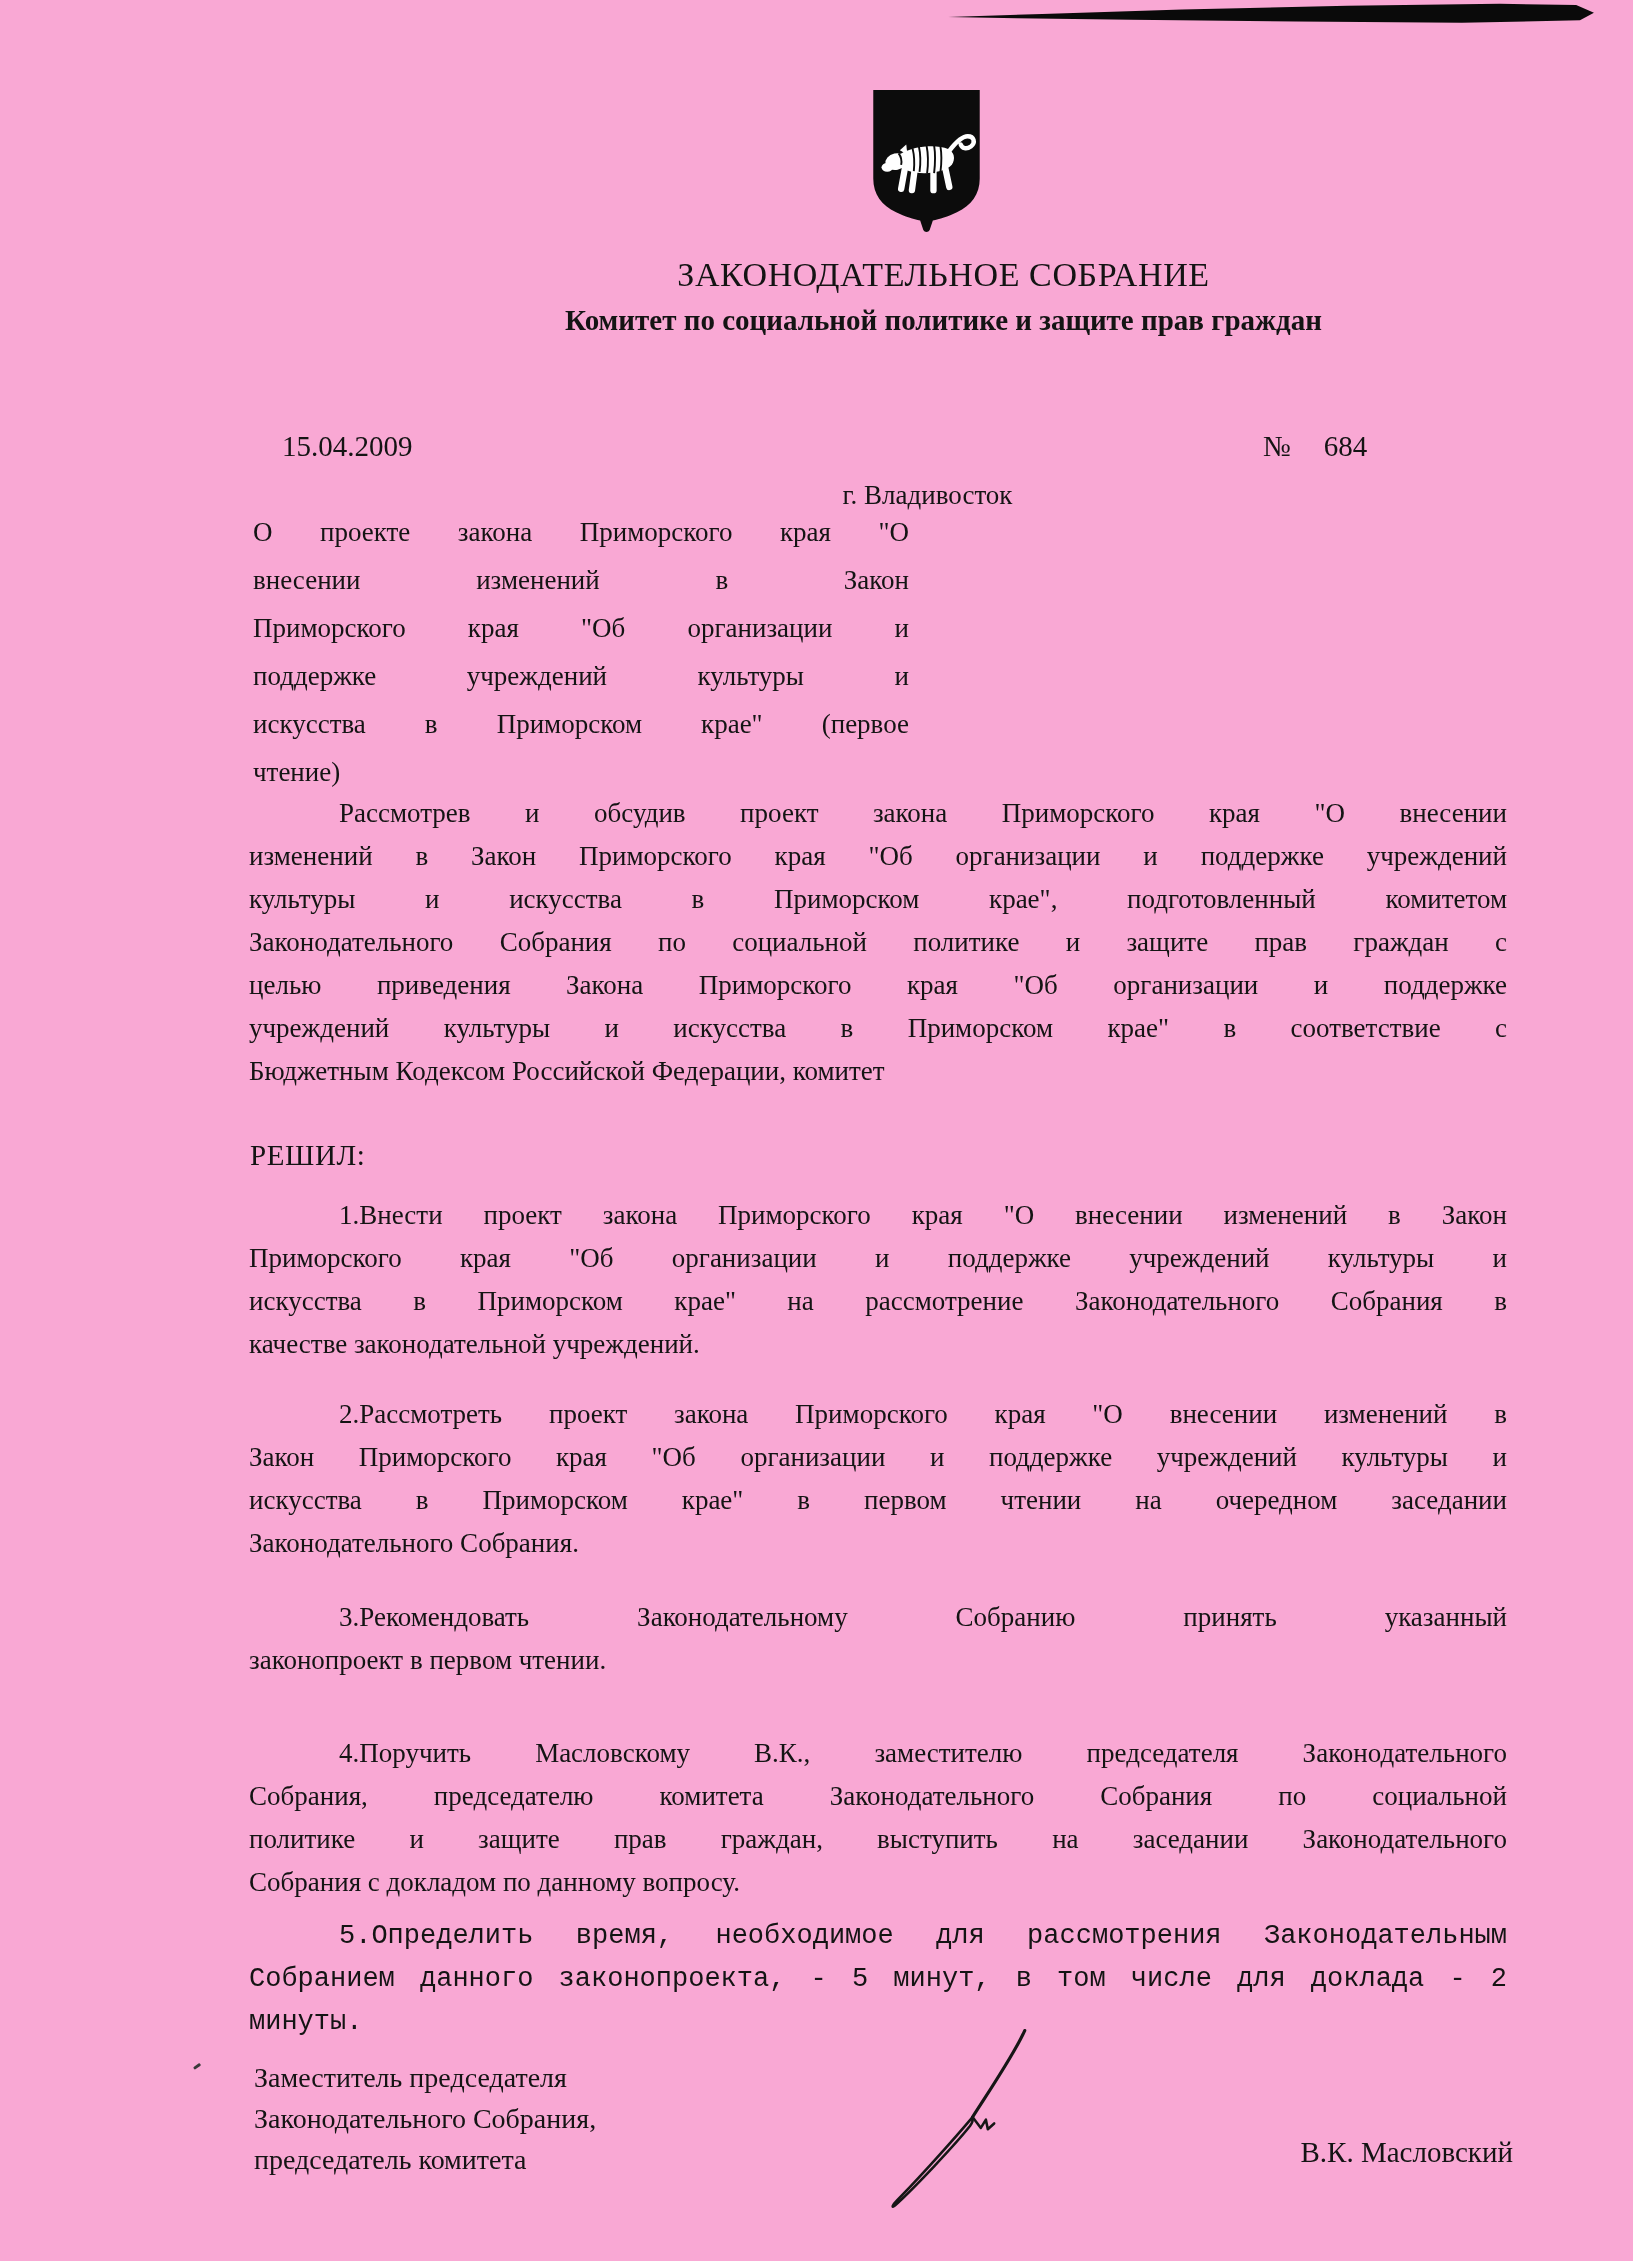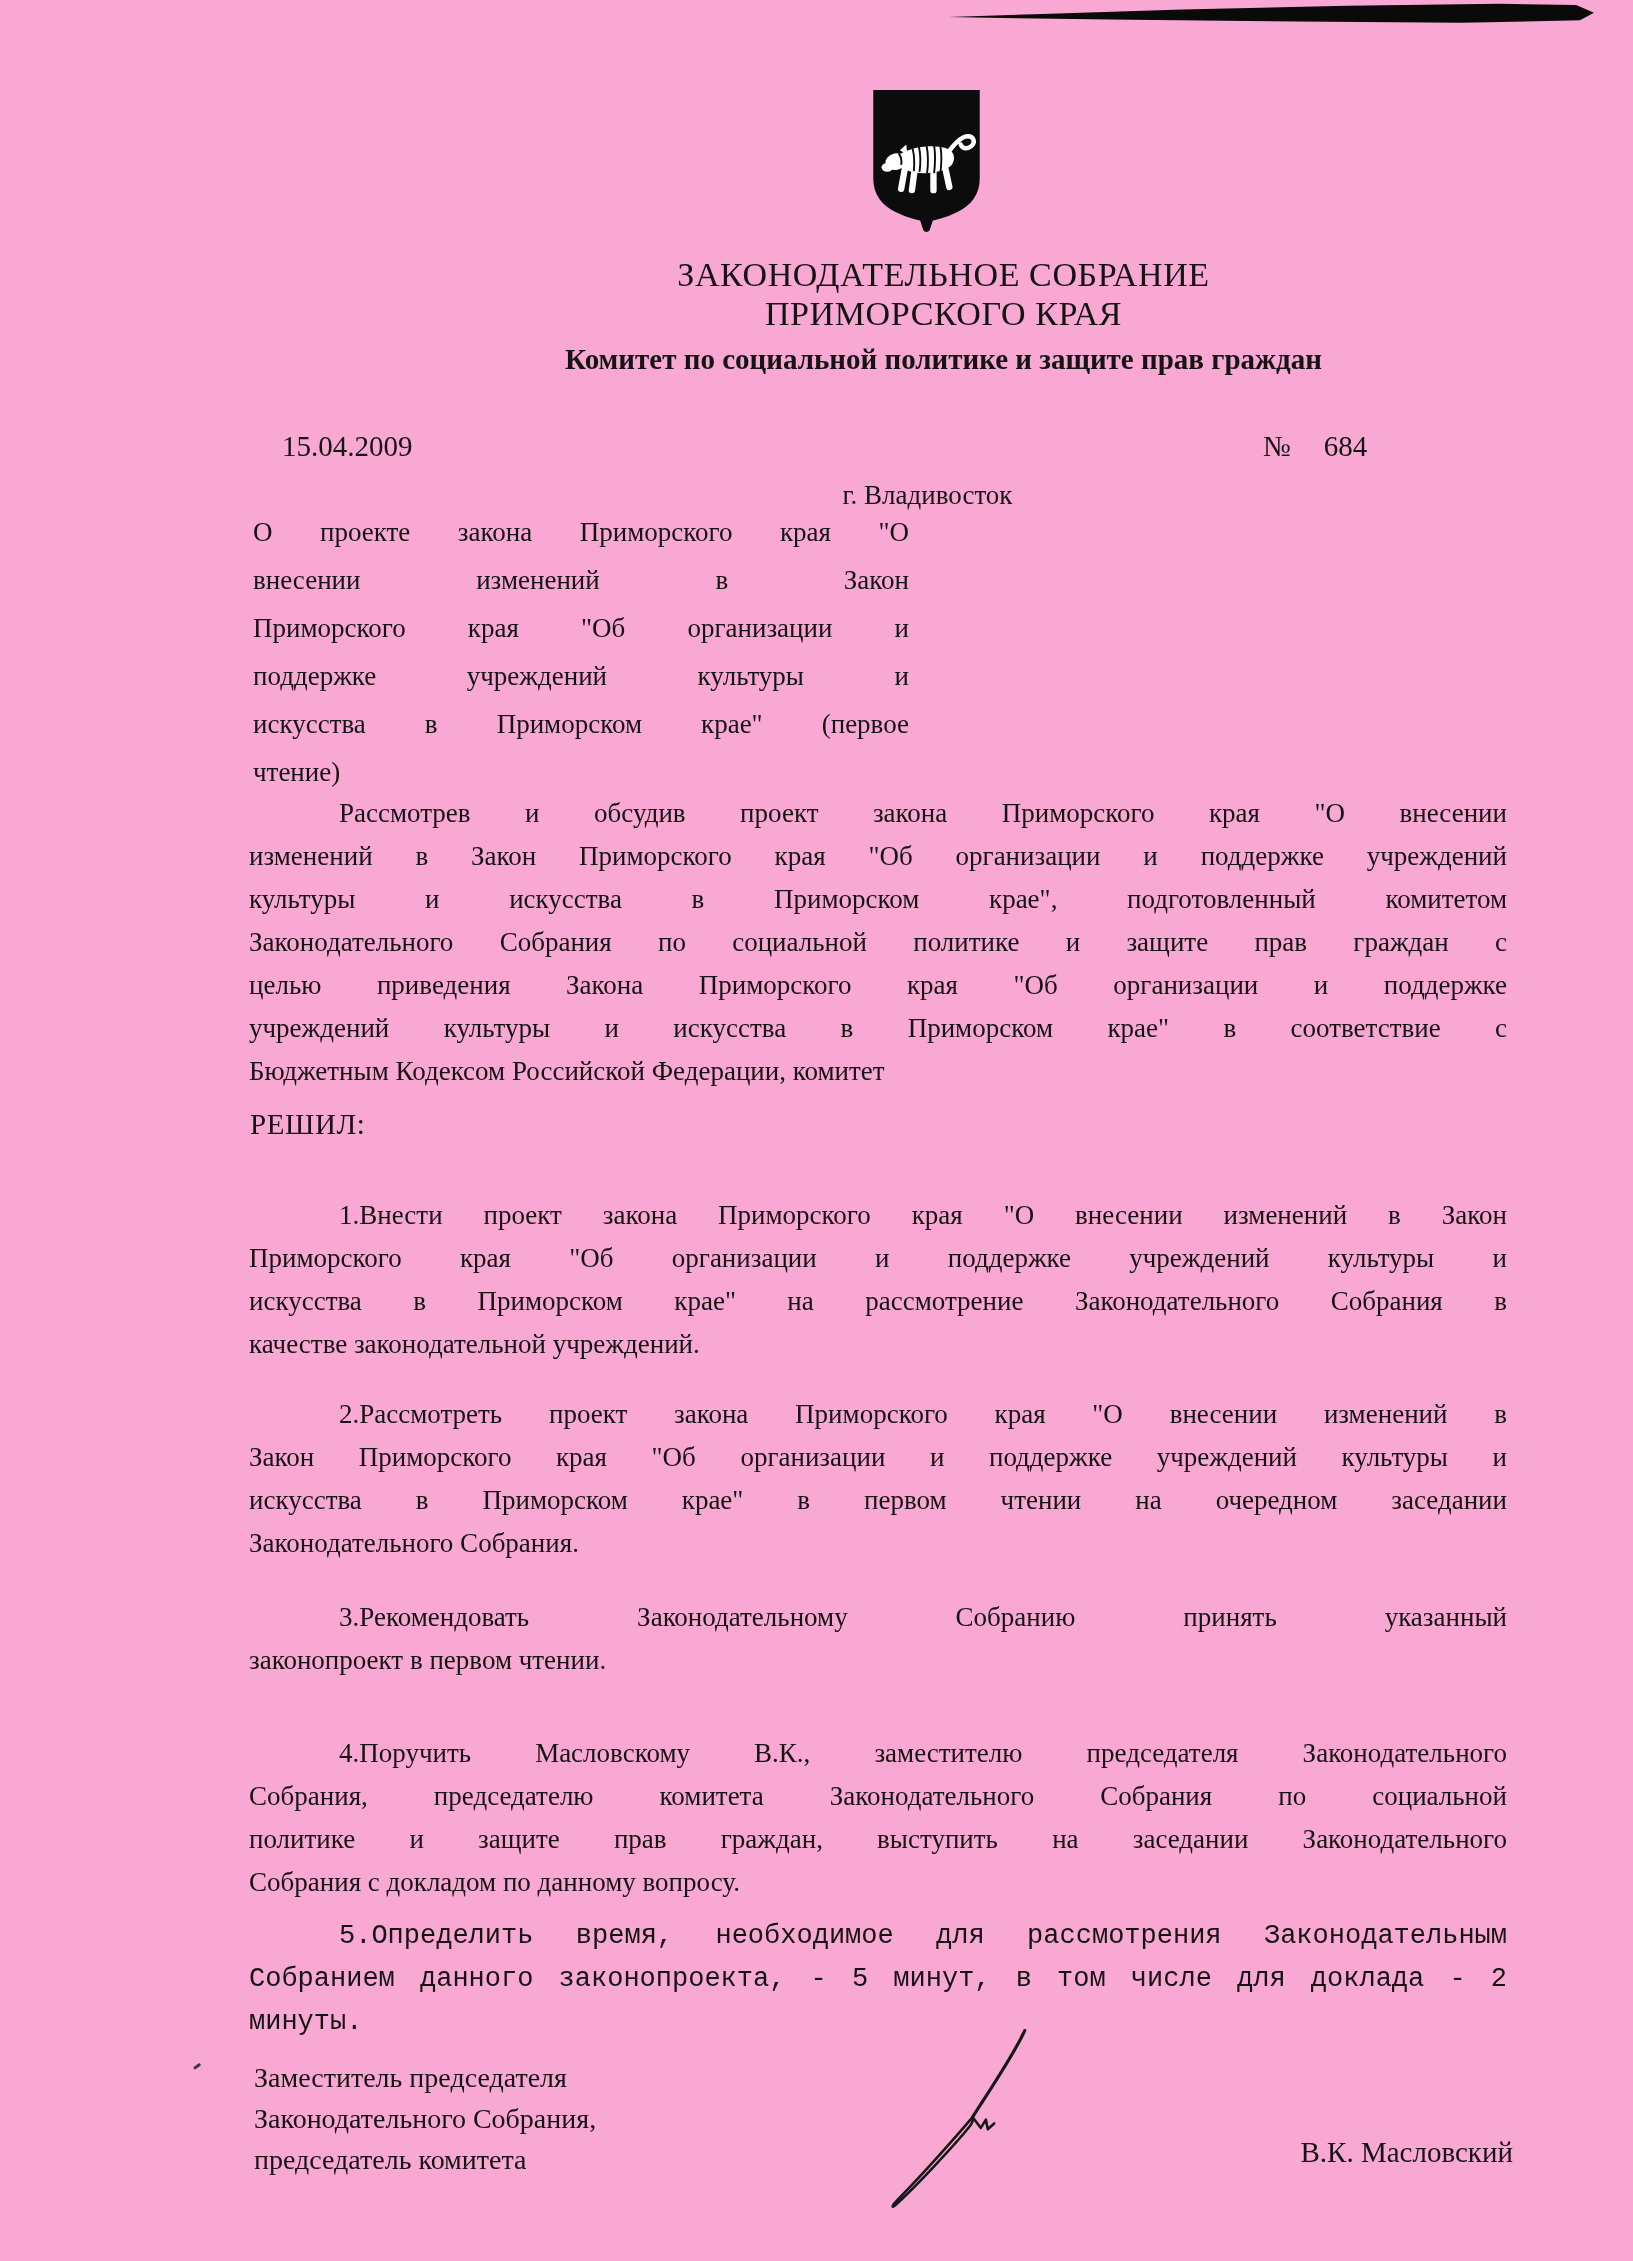--- a/index.html
+++ b/index.html
@@ -24,21 +24,21 @@
   .numrow{position:absolute;left:1263px;top:430px;font-size:29px;display:flex;gap:33px;}
   .city{position:absolute;left:254px;top:480px;width:1347px;text-align:center;font-size:27px;}
   
   .subject{position:absolute;left:253px;top:508px;width:656px;font-size:27px;}
   .subject .jline{line-height:48px;}
   .block{position:absolute;left:249px;width:1258px;font-size:27px;}
   .block .jline{line-height:43px;}
   .jline{text-align:justify;text-align-last:justify;white-space:normal;}
   .jline.last{text-align-last:left;}
   .indent-first .jline:first-child{text-indent:90px;}
-  .resolved{position:absolute;left:250px;top:1108px;font-size:29px;letter-spacing:0.6px;}
+  .resolved{position:absolute;left:250px;top:1139px;font-size:29px;letter-spacing:0.6px;}
   
   .sig-position{position:absolute;left:254px;top:2057px;font-size:28px;line-height:41px;}
   .sig-name{position:absolute;left:1207px;top:2136px;width:306px;text-align:right;font-size:29px;}
   .sig-svg{position:absolute;left:877px;top:2014px;width:172px;height:210px;}
   .speck{position:absolute;left:193px;top:2065px;width:7.6px;height:2.5px;background:#3a3a3a;transform:rotate(-35deg);border-radius:1.3px;}
 </style>
 </head>
 <body>
 
 <div class="page">
@@ -63,21 +63,20 @@
       <path d="M80 97 q4 18 1 40" stroke="#0c0c0c" stroke-width="3" fill="none"></path>
       <path d="M92 95 q4 20 1 44" stroke="#0c0c0c" stroke-width="3" fill="none"></path>
       <path d="M104 95 q3 20 0 44" stroke="#0c0c0c" stroke-width="3" fill="none"></path>
       <path d="M114 97 q3 18 0 40" stroke="#0c0c0c" stroke-width="3" fill="none"></path>
       <path d="M48 108 q6 8 4 18" stroke="#0c0c0c" stroke-width="3" fill="none"></path>
     </g>
   </svg>
 
   <div class="header">
     <div class="org-line">ЗАКОНОДАТЕЛЬНОЕ СОБРАНИЕ</div>
-    <div class="org-line">ПРИМОРСКОГО КРАЯ</div>
     <div class="committee">Комитет по социальной политике и защите прав граждан</div>
   </div>
 
   <div class="date">15.04.2009</div>
   <div class="numrow">
     <span>№</span>
     <span>684</span>
   </div>
   <div class="city">г. Владивосток</div>
 

